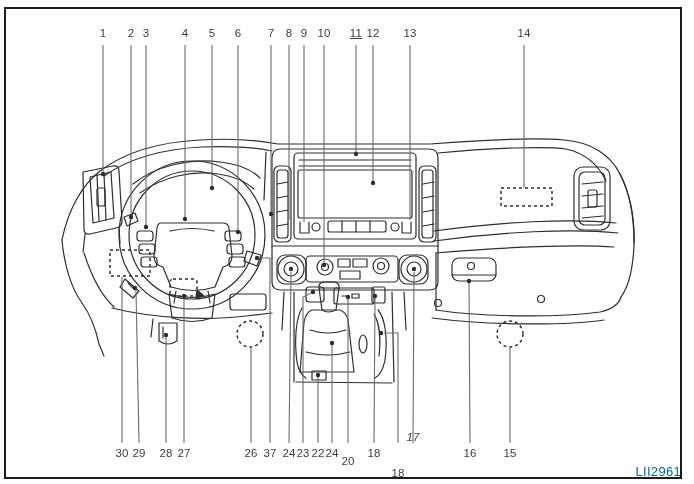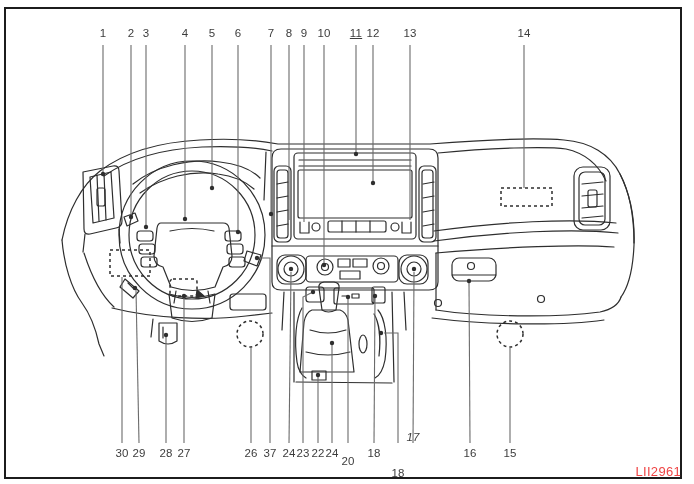--- a/index.html
+++ b/index.html
@@ -19,21 +19,21 @@
     color:#3c3c3c;
     letter-spacing:.2px;
     white-space:nowrap;
     user-select:none;
   }
   .figure-id{
     position:absolute;
     right:13px;
     top:464px;
     font-size:13px;
-    color:#ef4444;
+    color:#0369a1;
     letter-spacing:.3px;
   }
 </style>
 </head>
 <body>
 
 <div class="figure">
 
   <svg width="694" height="484" viewBox="0 0 694 484">
 

